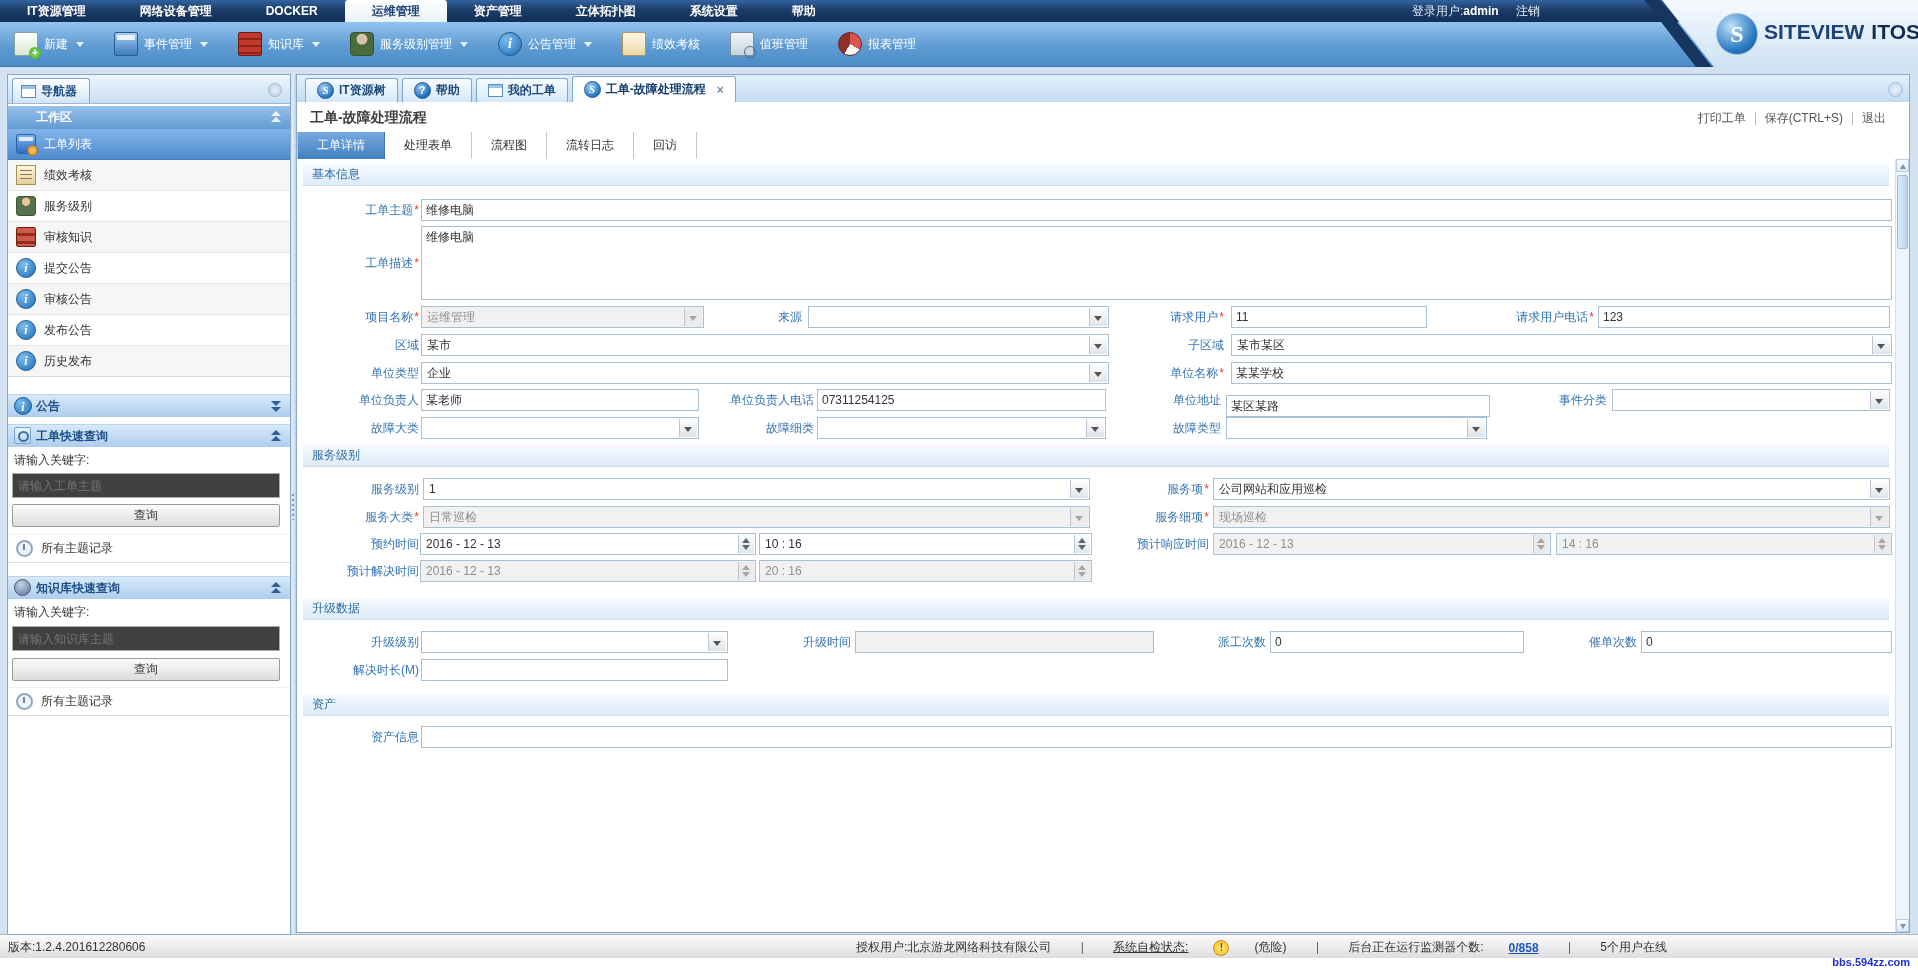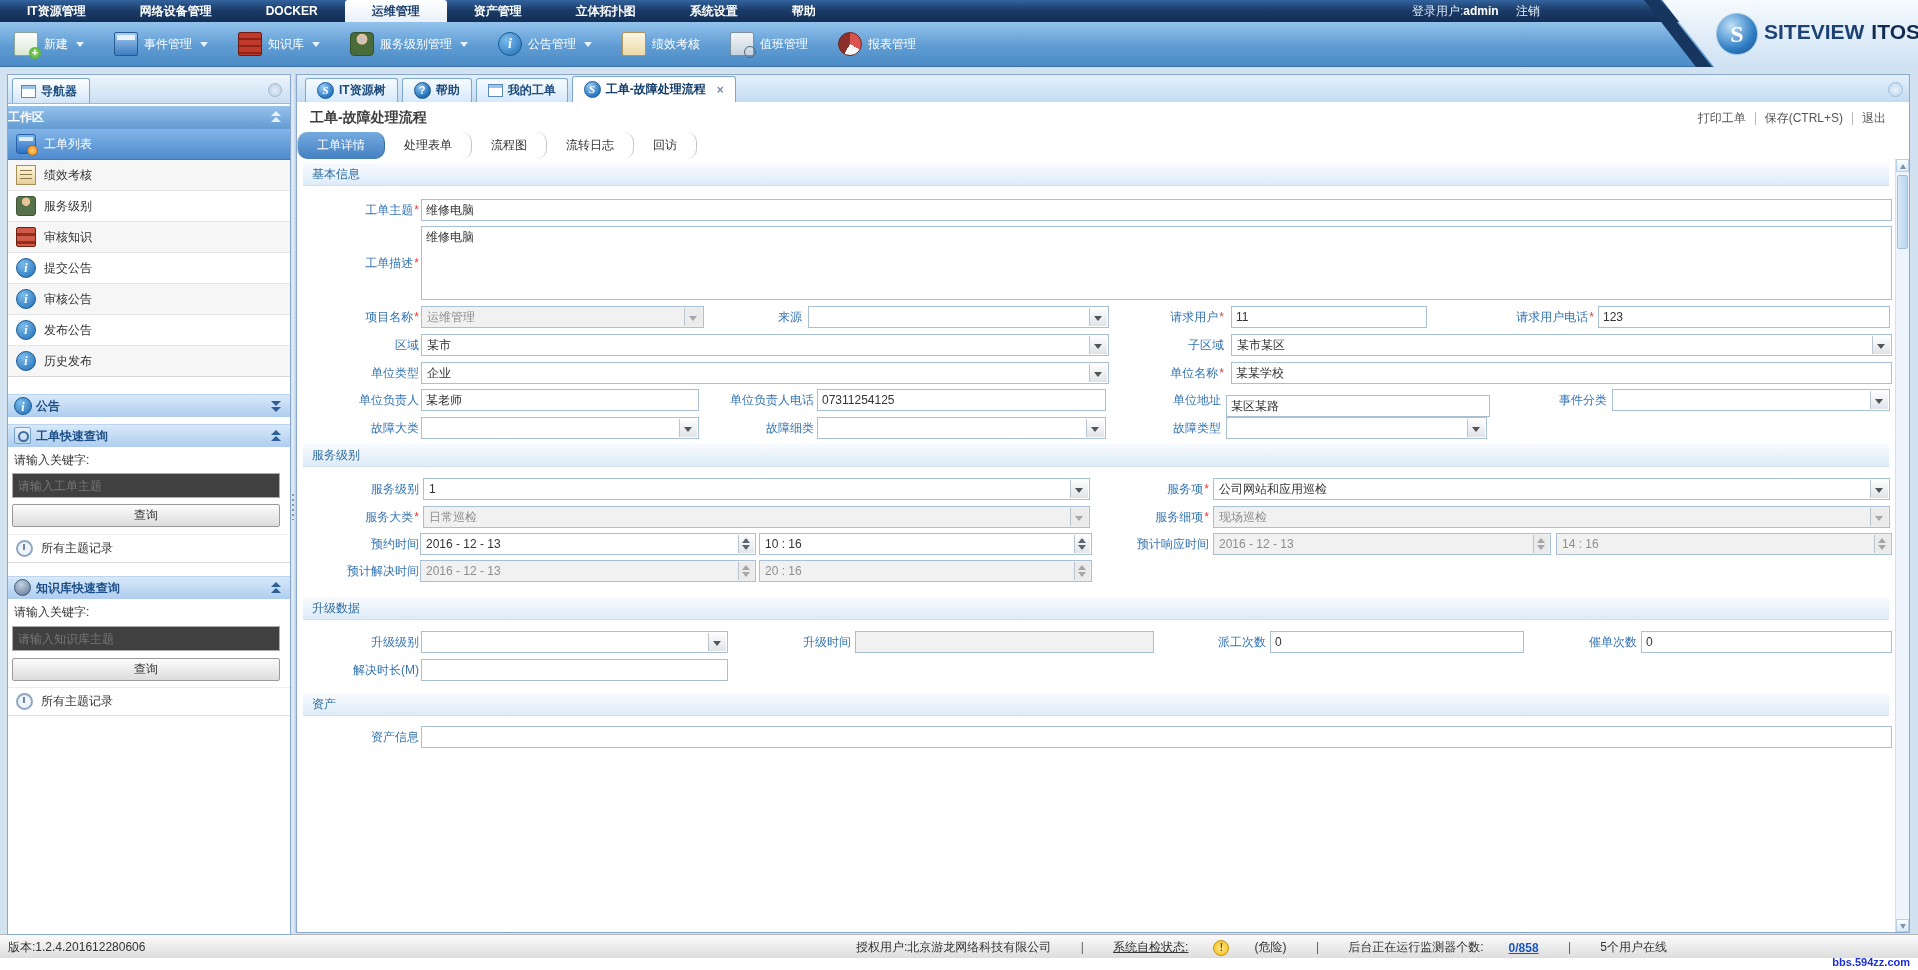--- a/index.html
+++ b/index.html
@@ -50,21 +50,21 @@
   .sidebar{position:absolute;left:7px;top:74px;width:282px;height:859px;background:#fff;border:1px solid #89a8cc;z-index:2;}
   .side-hdr{position:absolute;left:0;top:0;right:0;height:28px;background:linear-gradient(#eef5fc,#c9def2);border-bottom:1px solid #9db9d9;}
   .navtab{position:absolute;left:4px;top:3px;height:24px;padding:0 12px 0 8px;border:1px solid #7aa6d0;border-bottom:none;
           background:linear-gradient(#ffffff,#d2e6f8);border-radius:3px 3px 0 0;display:flex;align-items:center;gap:5px;
           font-weight:bold;color:#1c4d80;cursor:pointer;}
   .i-navwin{width:13px;height:11px;border:1px solid #5b8cc0;background:#fff;display:inline-block;position:relative;}
   .i-navwin::before{content:"";position:absolute;left:0;top:0;right:0;height:3px;background:#9dc2e8;}
   .side-gear{position:absolute;right:8px;top:8px;width:12px;height:12px;border-radius:50%;
              background:radial-gradient(#e6eef7,#b7cce2);border:1px solid #a3bbd4;cursor:pointer;}
   .sec-main{position:absolute;left:0;right:0;height:23px;background:linear-gradient(#96c1ea,#639bd2);
-            color:#fff;font-weight:bold;line-height:23px;cursor:pointer;}
+            color:#fff;font-weight:bold;line-height:23px;padding-left:28px;cursor:pointer;}
   .sec-sub{position:absolute;left:0;right:0;height:22px;background:linear-gradient(#d8e9f9,#aecdee);
            color:#1d4f86;font-weight:bold;line-height:22px;padding-left:28px;cursor:pointer;border-top:1px solid #bcd4ec;}
   .chev{position:absolute;right:9px;top:5px;width:10px;height:12px;}
   .chev i{position:absolute;left:0;width:0;height:0;border-left:5px solid transparent;border-right:5px solid transparent;}
   .chev.up i.a{top:0;border-bottom:5px solid #2e5f95;} .chev.up i.b{top:6px;border-bottom:5px solid #2e5f95;}
   .chev.dn i.a{top:1px;border-top:5px solid #2e5f95;} .chev.dn i.b{top:7px;border-top:5px solid #2e5f95;}
   .sec-main .chev.up i.a,.sec-main .chev.up i.b{border-bottom-color:#eaf2fb;}
   .sitem{position:absolute;left:0;right:0;height:31px;display:flex;align-items:center;gap:8px;padding-left:8px;
          border-bottom:1px solid #e6e6e6;color:#333;cursor:pointer;background:#fff;box-sizing:border-box;}
   .sitem.alt{background:#f6f6f6;}
@@ -112,21 +112,21 @@
   .i-tabwin{width:13px;height:11px;border:1px solid #5b8cc0;background:#fff;position:relative;flex:0 0 auto;}
   .i-tabwin::before{content:"";position:absolute;left:0;top:0;right:0;height:3px;background:#9dc2e8;}
   .tabopt{position:absolute;right:6px;top:7px;width:13px;height:13px;border-radius:50%;
           background:radial-gradient(#eaf2fa,#bcd4ea);border:1px solid #9fbddc;cursor:pointer;}
   .titlebar{position:absolute;left:0;top:27px;right:0;height:30px;background:#fff;}
   .ptitle{position:absolute;left:13px;top:7px;font-size:14px;font-weight:bold;color:#3d3d3d;}
   .actions{position:absolute;right:14px;top:8px;color:#555;display:flex;align-items:center;}
   .actions span{cursor:pointer;padding:0 9px;}
   .actions .sep{width:1px;height:13px;background:#b9b9b9;padding:0;}
   .subtabs{position:absolute;left:0;top:57px;right:0;height:27px;background:#fff;border-bottom:1px solid #adadad;display:flex;}
-  .stab{height:27px;line-height:26px;padding:0 19px;color:#333;border-right:1px solid #c6c6c6;cursor:pointer;white-space:nowrap;border-radius:10px;}
+  .stab{height:27px;line-height:26px;padding:0 19px;color:#333;border-right:1px solid #c6c6c6;cursor:pointer;white-space:nowrap;}
   .stab:first-child{border-left:1px solid #c6c6c6;}
   .stab.active{background:linear-gradient(#74abdf,#437fc0);color:#fff;border-right:1px solid #3a6fa8;}
   
   .formarea{position:absolute;left:0;top:84px;right:13px;bottom:0;background:#fff;overflow:hidden;}
   .sechdr{position:absolute;left:6px;width:1586px;height:23px;line-height:23px;padding-left:9px;color:#2e6da0;
           background:linear-gradient(#f8fbfe,#ddebf8);border-bottom:1px solid #cfe0ef;box-sizing:border-box;}
   .lbl{position:absolute;height:22px;line-height:22px;text-align:right;color:#3474b3;white-space:nowrap;}
   .req{color:#e43b3b;font-style:normal;margin-left:1px;}
   .inp{position:absolute;height:22px;border:1px solid #a9bfd3;background:#fff;color:#333;
        font:12px "Liberation Sans","DejaVu Sans",sans-serif;padding:0 4px;box-sizing:border-box;}

